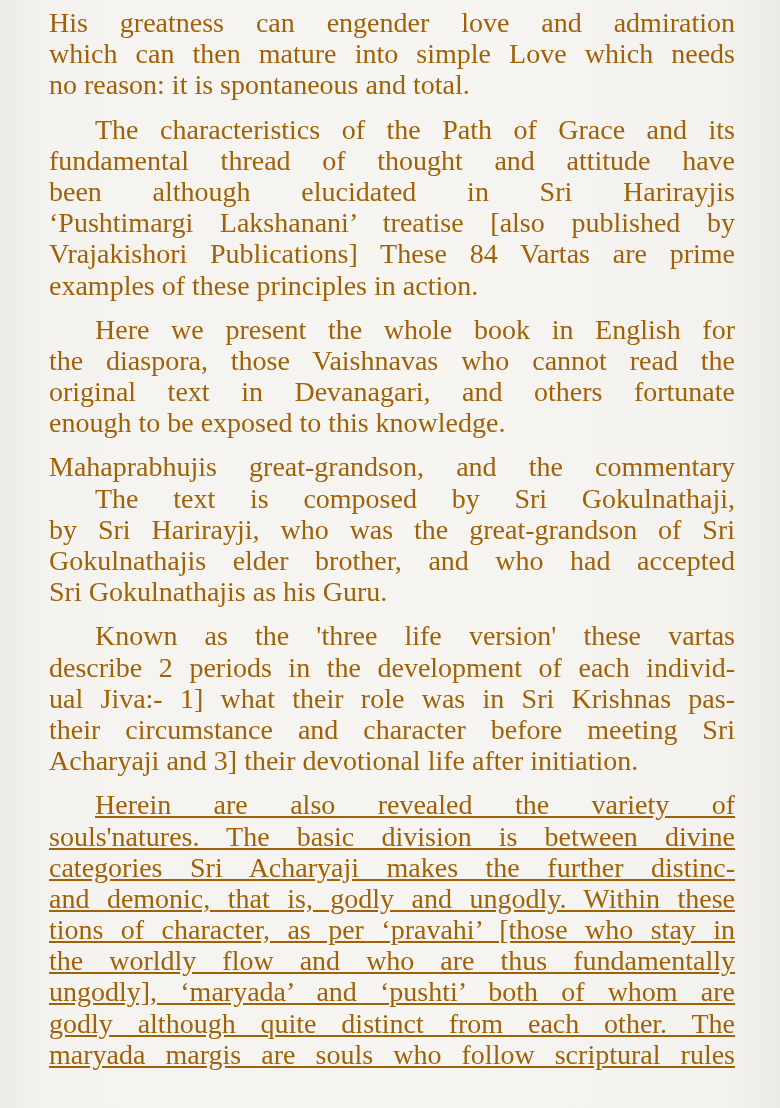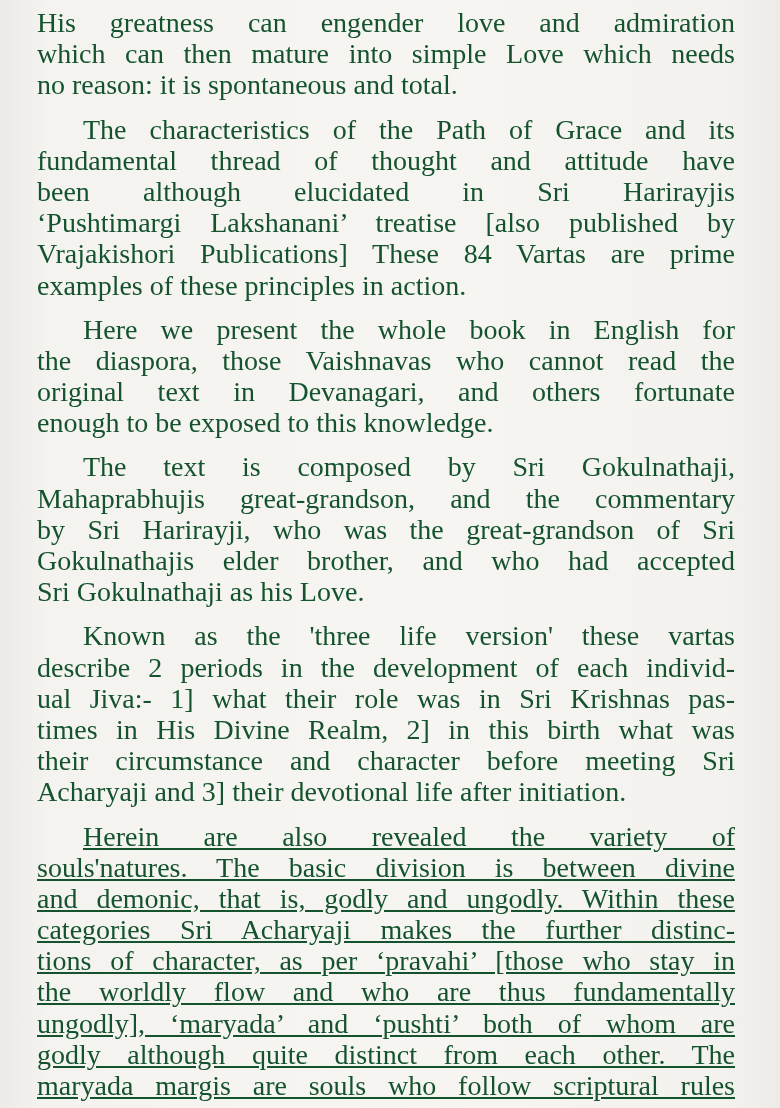--- a/index.html
+++ b/index.html
@@ -42,60 +42,59 @@
   }
   .line.endline {
     text-align: center;
     text-align-last: left;
   }
 </style>
 </head>
 <body>
 
 <div class="page">
-  <div id="text-content" style="color: #14532d;">
+  <div id="text-content" style="color: #a16207; margin-left: 12px;">
       <div class="para">
         <div class="line">His greatness can engender love and admiration</div>
         <div class="line">which can then mature into simple Love which needs</div>
         <div class="line endline">no reason: it is spontaneous and total.</div>
       </div>
       <div class="para">
         <div class="line indent">The characteristics of the Path of Grace and its</div>
         <div class="line">fundamental thread of thought and attitude have</div>
         <div class="line">been although elucidated in Sri Harirayjis</div>
         <div class="line">‘Pushtimargi Lakshanani’ treatise [also published by</div>
         <div class="line">Vrajakishori Publications] These 84 Vartas are prime</div>
         <div class="line endline">examples of these principles in action.</div>
       </div>
       <div class="para">
         <div class="line indent">Here we present the whole book in English for</div>
         <div class="line">the diaspora, those Vaishnavas who cannot read the</div>
         <div class="line">original text in Devanagari, and others fortunate</div>
         <div class="line endline">enough to be exposed to this knowledge.</div>
       </div>
       <div class="para">
+        <div class="line">Mahaprabhujis great-grandson, and the commentary</div>
         <div class="line indent">The text is composed by Sri Gokulnathaji,</div>
-        <div class="line">Mahaprabhujis great-grandson, and the commentary</div>
         <div class="line">by Sri Harirayji, who was the great-grandson of Sri</div>
         <div class="line">Gokulnathajis elder brother, and who had accepted</div>
-        <div class="line endline">Sri Gokulnathaji as his Love.</div>
+        <div class="line endline">Sri Gokulnathajis as his Guru.</div>
       </div>
       <div class="para">
         <div class="line indent">Known as the 'three life version' these vartas</div>
         <div class="line">describe 2 periods in the development of each individ-</div>
         <div class="line">ual Jiva:- 1] what their role was in Sri Krishnas pas-</div>
-        <div class="line">times in His Divine Realm, 2] in this birth what was</div>
         <div class="line">their circumstance and character before meeting Sri</div>
         <div class="line endline">Acharyaji and 3] their devotional life after initiation.</div>
       </div>
       <div class="para">
         <div class="line indent">Herein are also revealed the variety of</div>
         <div class="line">souls'natures. The basic division is between divine</div>
+        <div class="line">categories Sri Acharyaji makes the further distinc-</div>
         <div class="line">and demonic, that is, godly and ungodly. Within these</div>
-        <div class="line">categories Sri Acharyaji makes the further distinc-</div>
         <div class="line">tions of character, as per ‘pravahi’ [those who stay in</div>
         <div class="line">the worldly flow and who are thus fundamentally</div>
         <div class="line">ungodly], ‘maryada’ and ‘pushti’ both of whom are</div>
         <div class="line">godly although quite distinct from each other. The</div>
         <div class="line">maryada margis are souls who follow scriptural rules</div>
       </div>
     </div>
 </div>
 
 </body></html>

